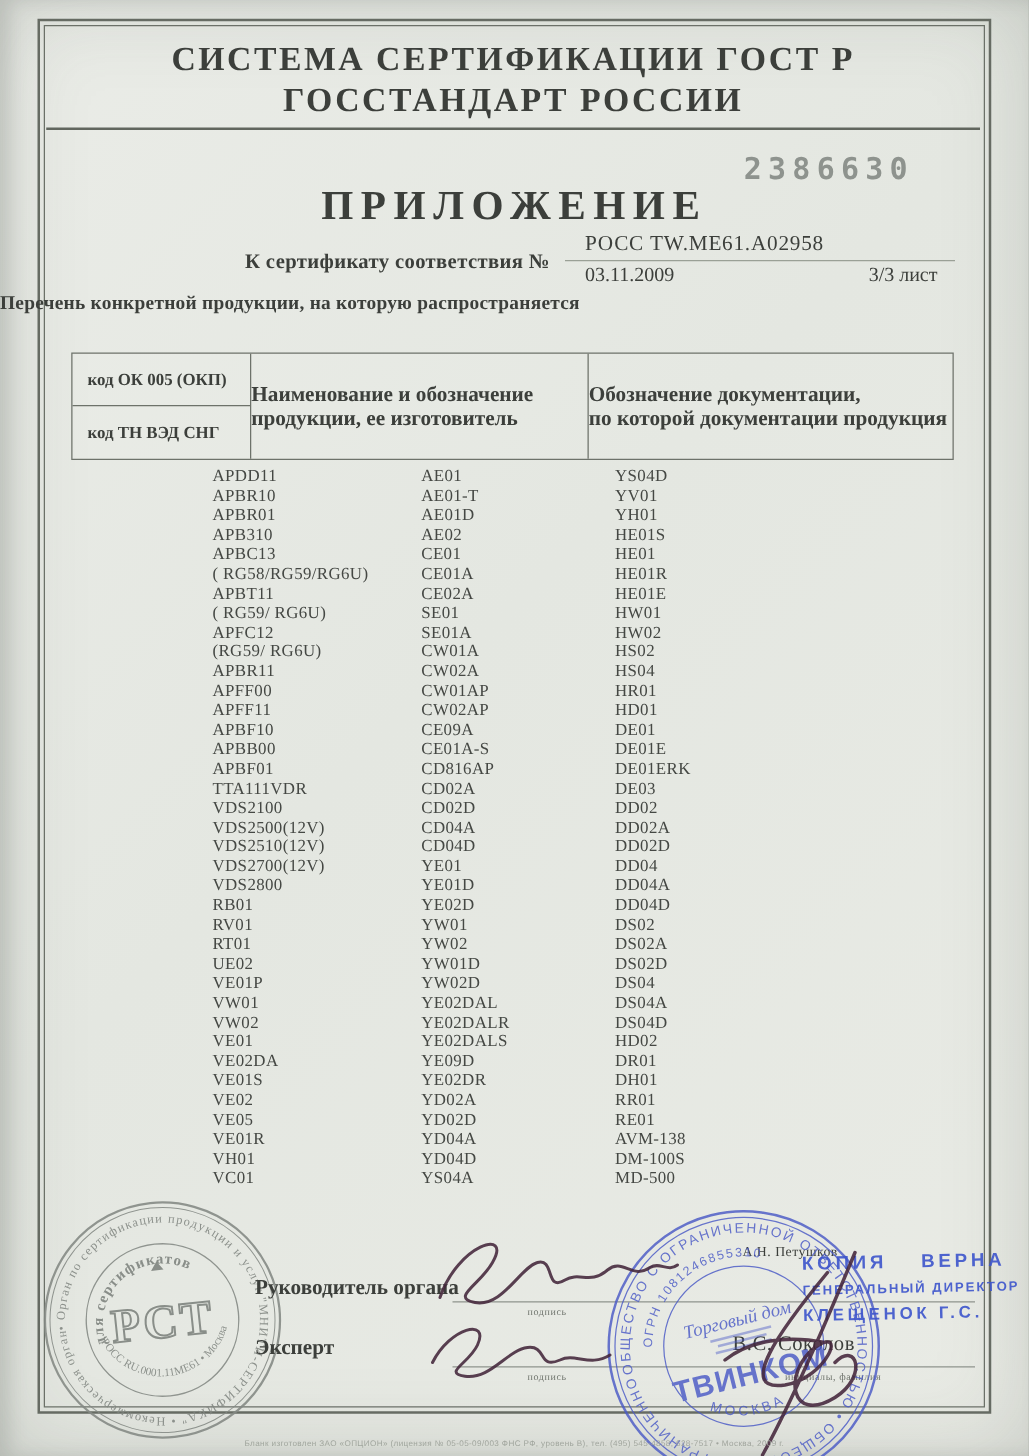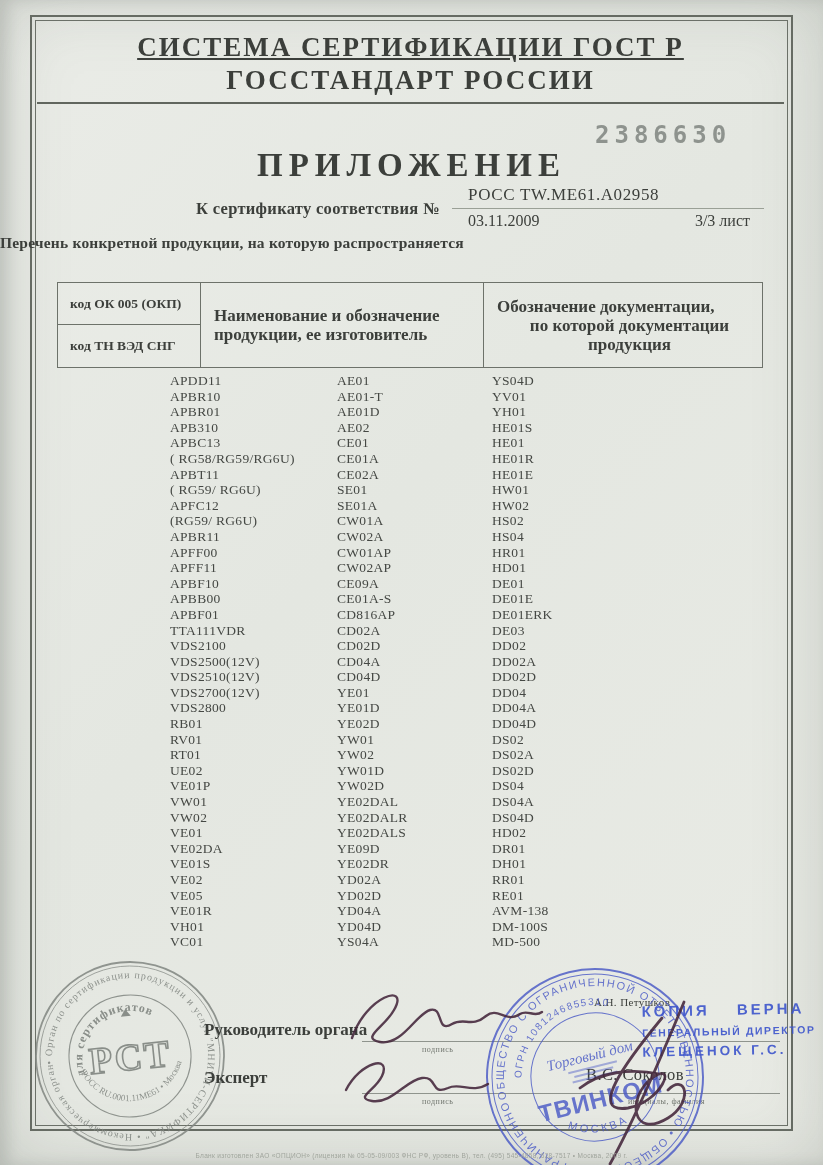--- a/index.html
+++ b/index.html
@@ -6,34 +6,34 @@
   .page{
     position:relative;width:823px;height:1165px;overflow:hidden;
     background:linear-gradient(135deg,#eaece7 0%,#e4e7e1 45%,#e9ebe5 100%);
     box-shadow:inset 0 0 70px rgba(88,94,86,.22), inset 8px 0 14px rgba(88,94,86,.18);
     font-family:"Liberation Serif","DejaVu Serif",serif;color:#3c3f3b;
   }
   .frame{position:absolute;left:30px;top:15px;width:759px;height:1112px;border:2px solid #666b63;}
   .frame-inner{position:absolute;inset:3px;border:1px solid #6b7068;}
   .header-band{position:absolute;left:37px;top:22px;width:747px;height:80px;border-bottom:2px solid #61665e;text-align:center;}
   .header-line{font-weight:bold;font-size:27px;letter-spacing:2px;line-height:33px;}
-  .header-line.first{margin-top:9px;text-decoration:underline;}
+  .header-line.first{margin-top:9px;}
   .serial{position:absolute;left:595px;top:121px;font-family:"DejaVu Sans Mono",monospace;
     font-size:24px;letter-spacing:5px;color:#8e938e;font-weight:bold;}
   .doc-title{position:absolute;left:0;top:147px;width:100%;text-align:center;
     font-size:33px;font-weight:bold;letter-spacing:6px;}
   .cert-label{position:absolute;left:196px;top:199px;font-size:16.5px;font-weight:bold;letter-spacing:.3px;}
   .cert-value{position:absolute;left:452px;top:185px;width:312px;}
   .cert-number{font-size:17px;letter-spacing:.6px;border-bottom:1px solid #9aa096;padding:0 0 3px 16px;}
   .cert-sub{display:flex;font-size:16px;padding:3px 14px 0 16px;}
   .cert-sheet{margin-left:auto;}
   .subtitle{position:absolute;left:0;top:233px;width:100%;text-align:left;font-weight:bold;
     font-size:15.5px;line-height:20px;letter-spacing:.2px;}
   .head-table{position:absolute;left:57px;top:282px;width:704px;height:84px;display:grid;
-    grid-template-columns:143px 270px 1fr;border:1px solid #6d726a;background:rgba(255,255,255,.06);gap:13px;}
+    grid-template-columns:143px 270px 1fr;border:1px solid #6d726a;background:rgba(255,255,255,.06);}
   .ht-col1{display:grid;grid-template-rows:1fr 1fr;border-right:1px solid #6d726a;}
   .ht-col1 > div{display:flex;align-items:center;padding-left:12px;font-weight:bold;font-size:13.5px;}
   .ht-cell-top{border-bottom:1px solid #6d726a;}
   .ht-col2,.ht-col3{display:flex;flex-direction:column;align-items:flex-start;justify-content:center;
     font-weight:bold;font-size:17px;line-height:19px;text-align:center;}
   .ht-col2{border-right:1px solid #6d726a;}
   .codes{position:absolute;left:170px;top:373px;display:flex;font-size:13.5px;line-height:15.6px;
     color:#454844;letter-spacing:.3px;}
   .code-col-1{width:167px;}
   .code-col-2{width:155px;}

